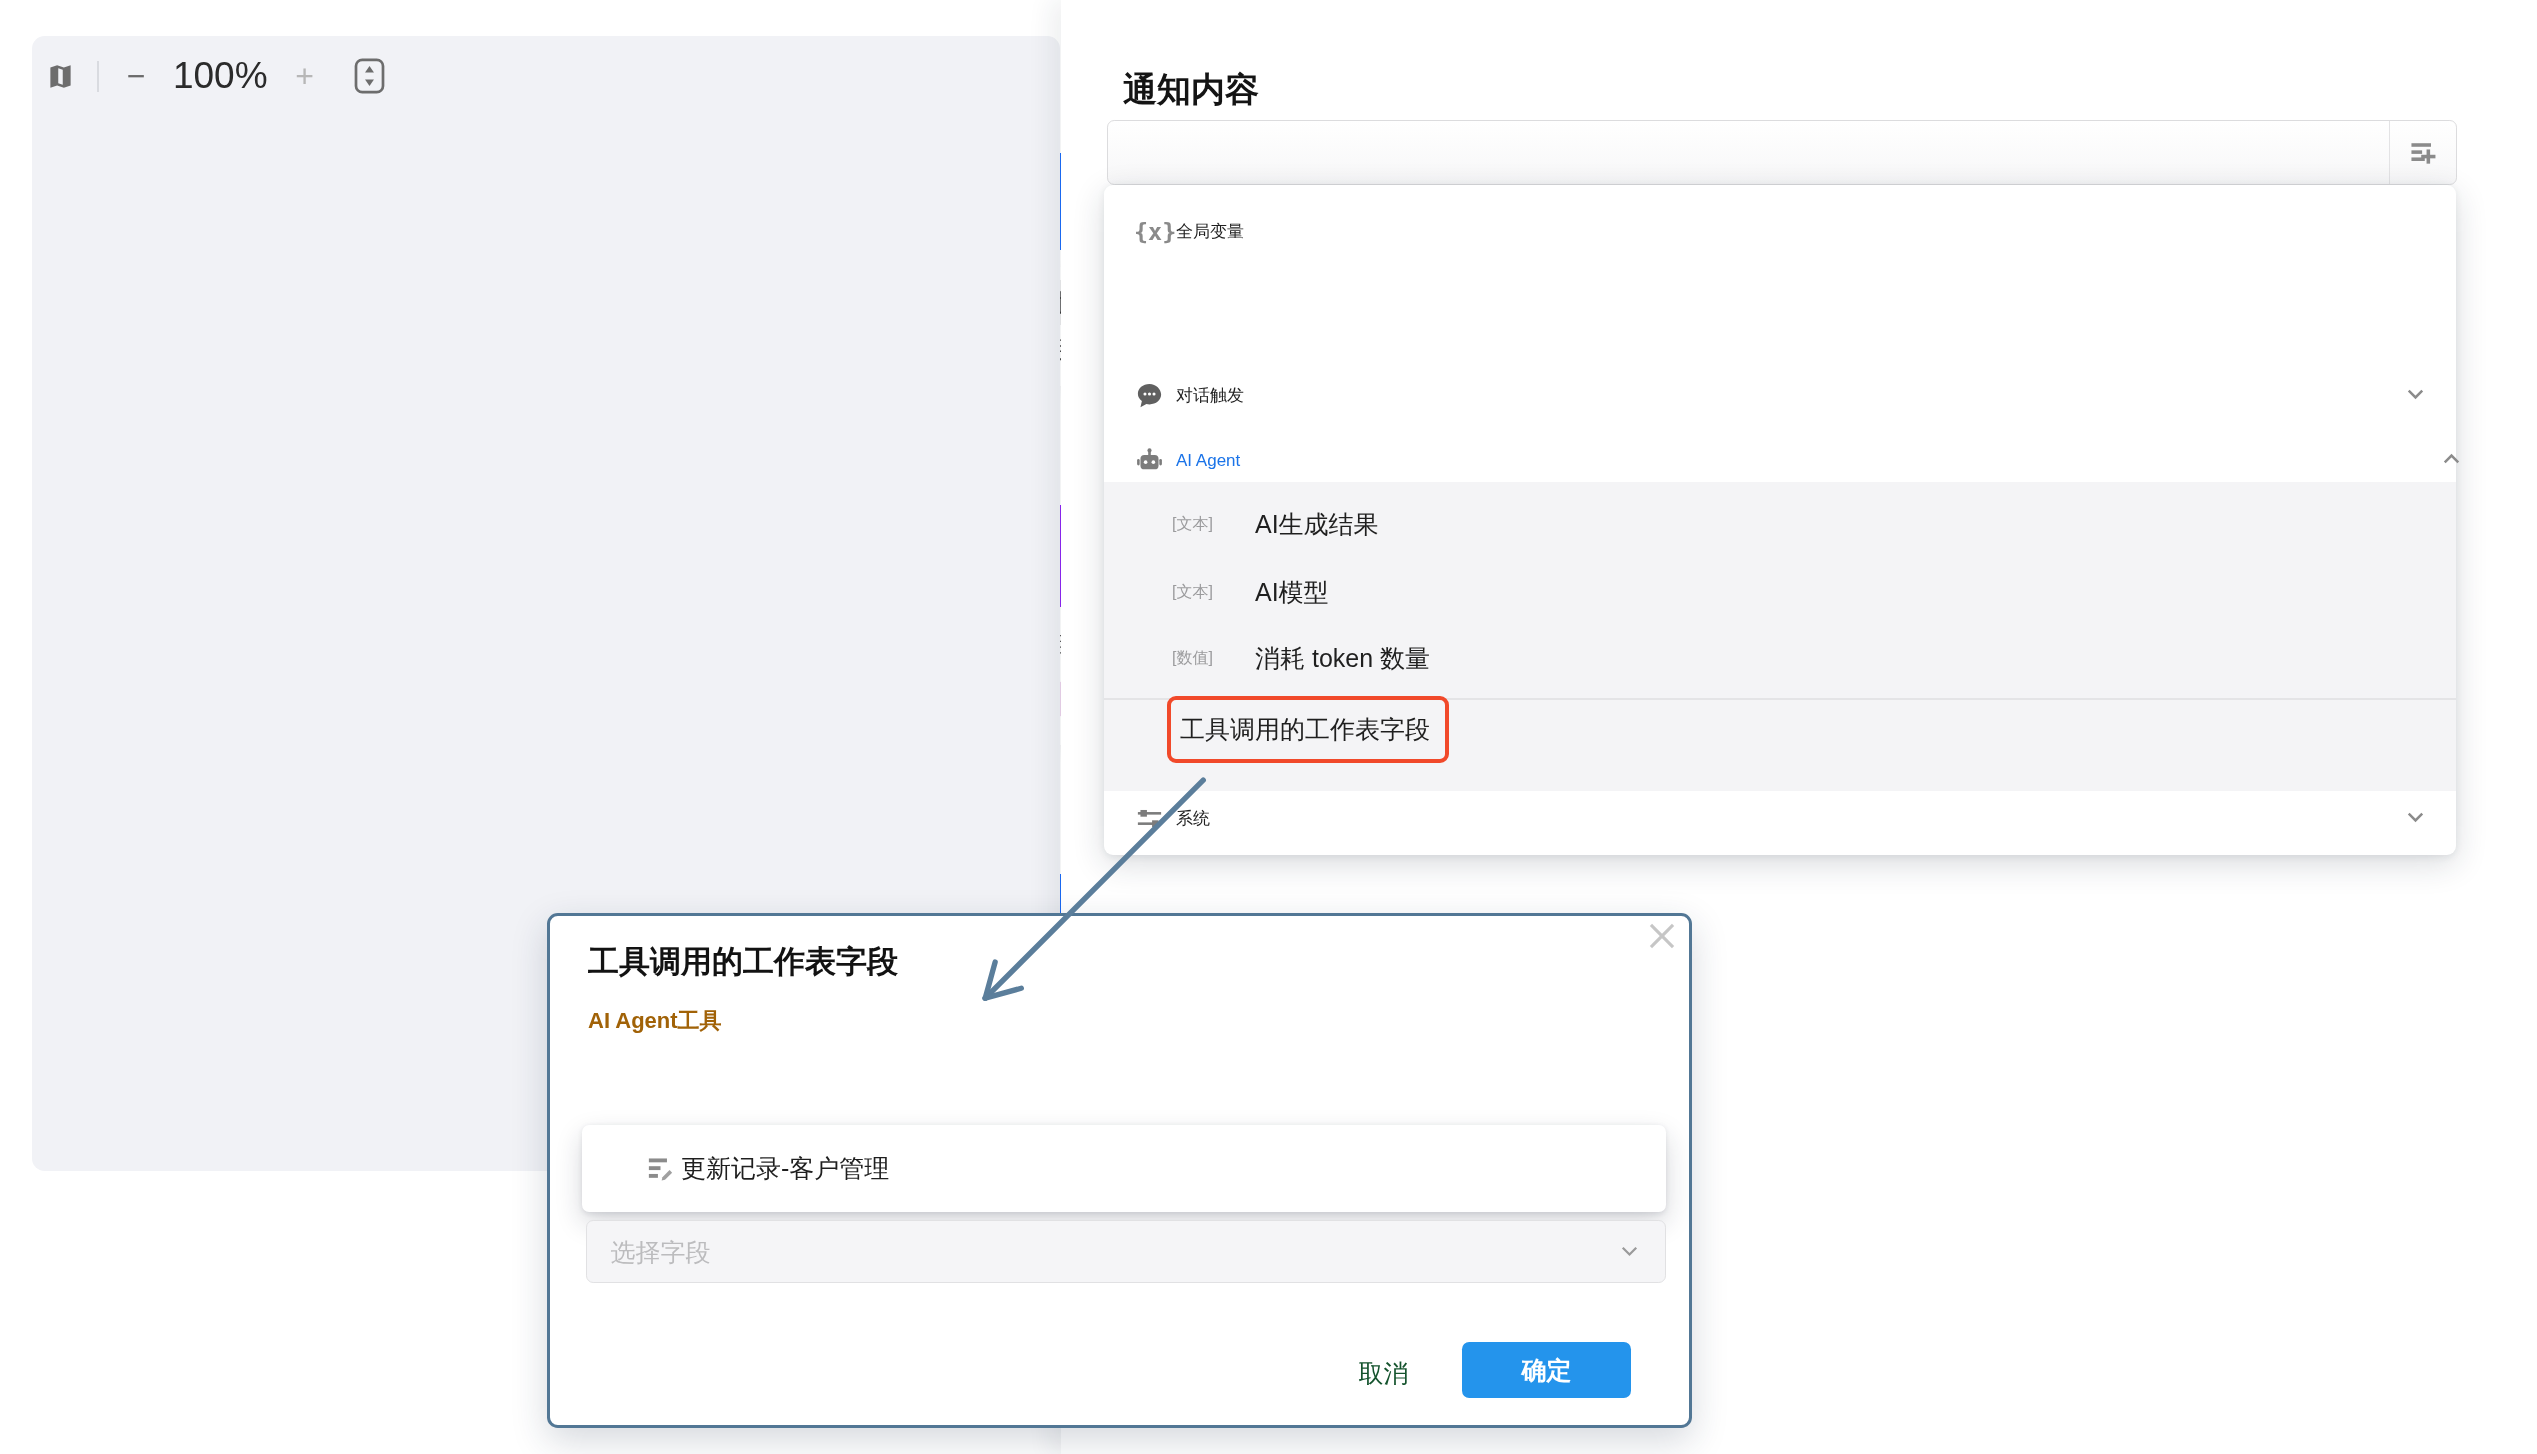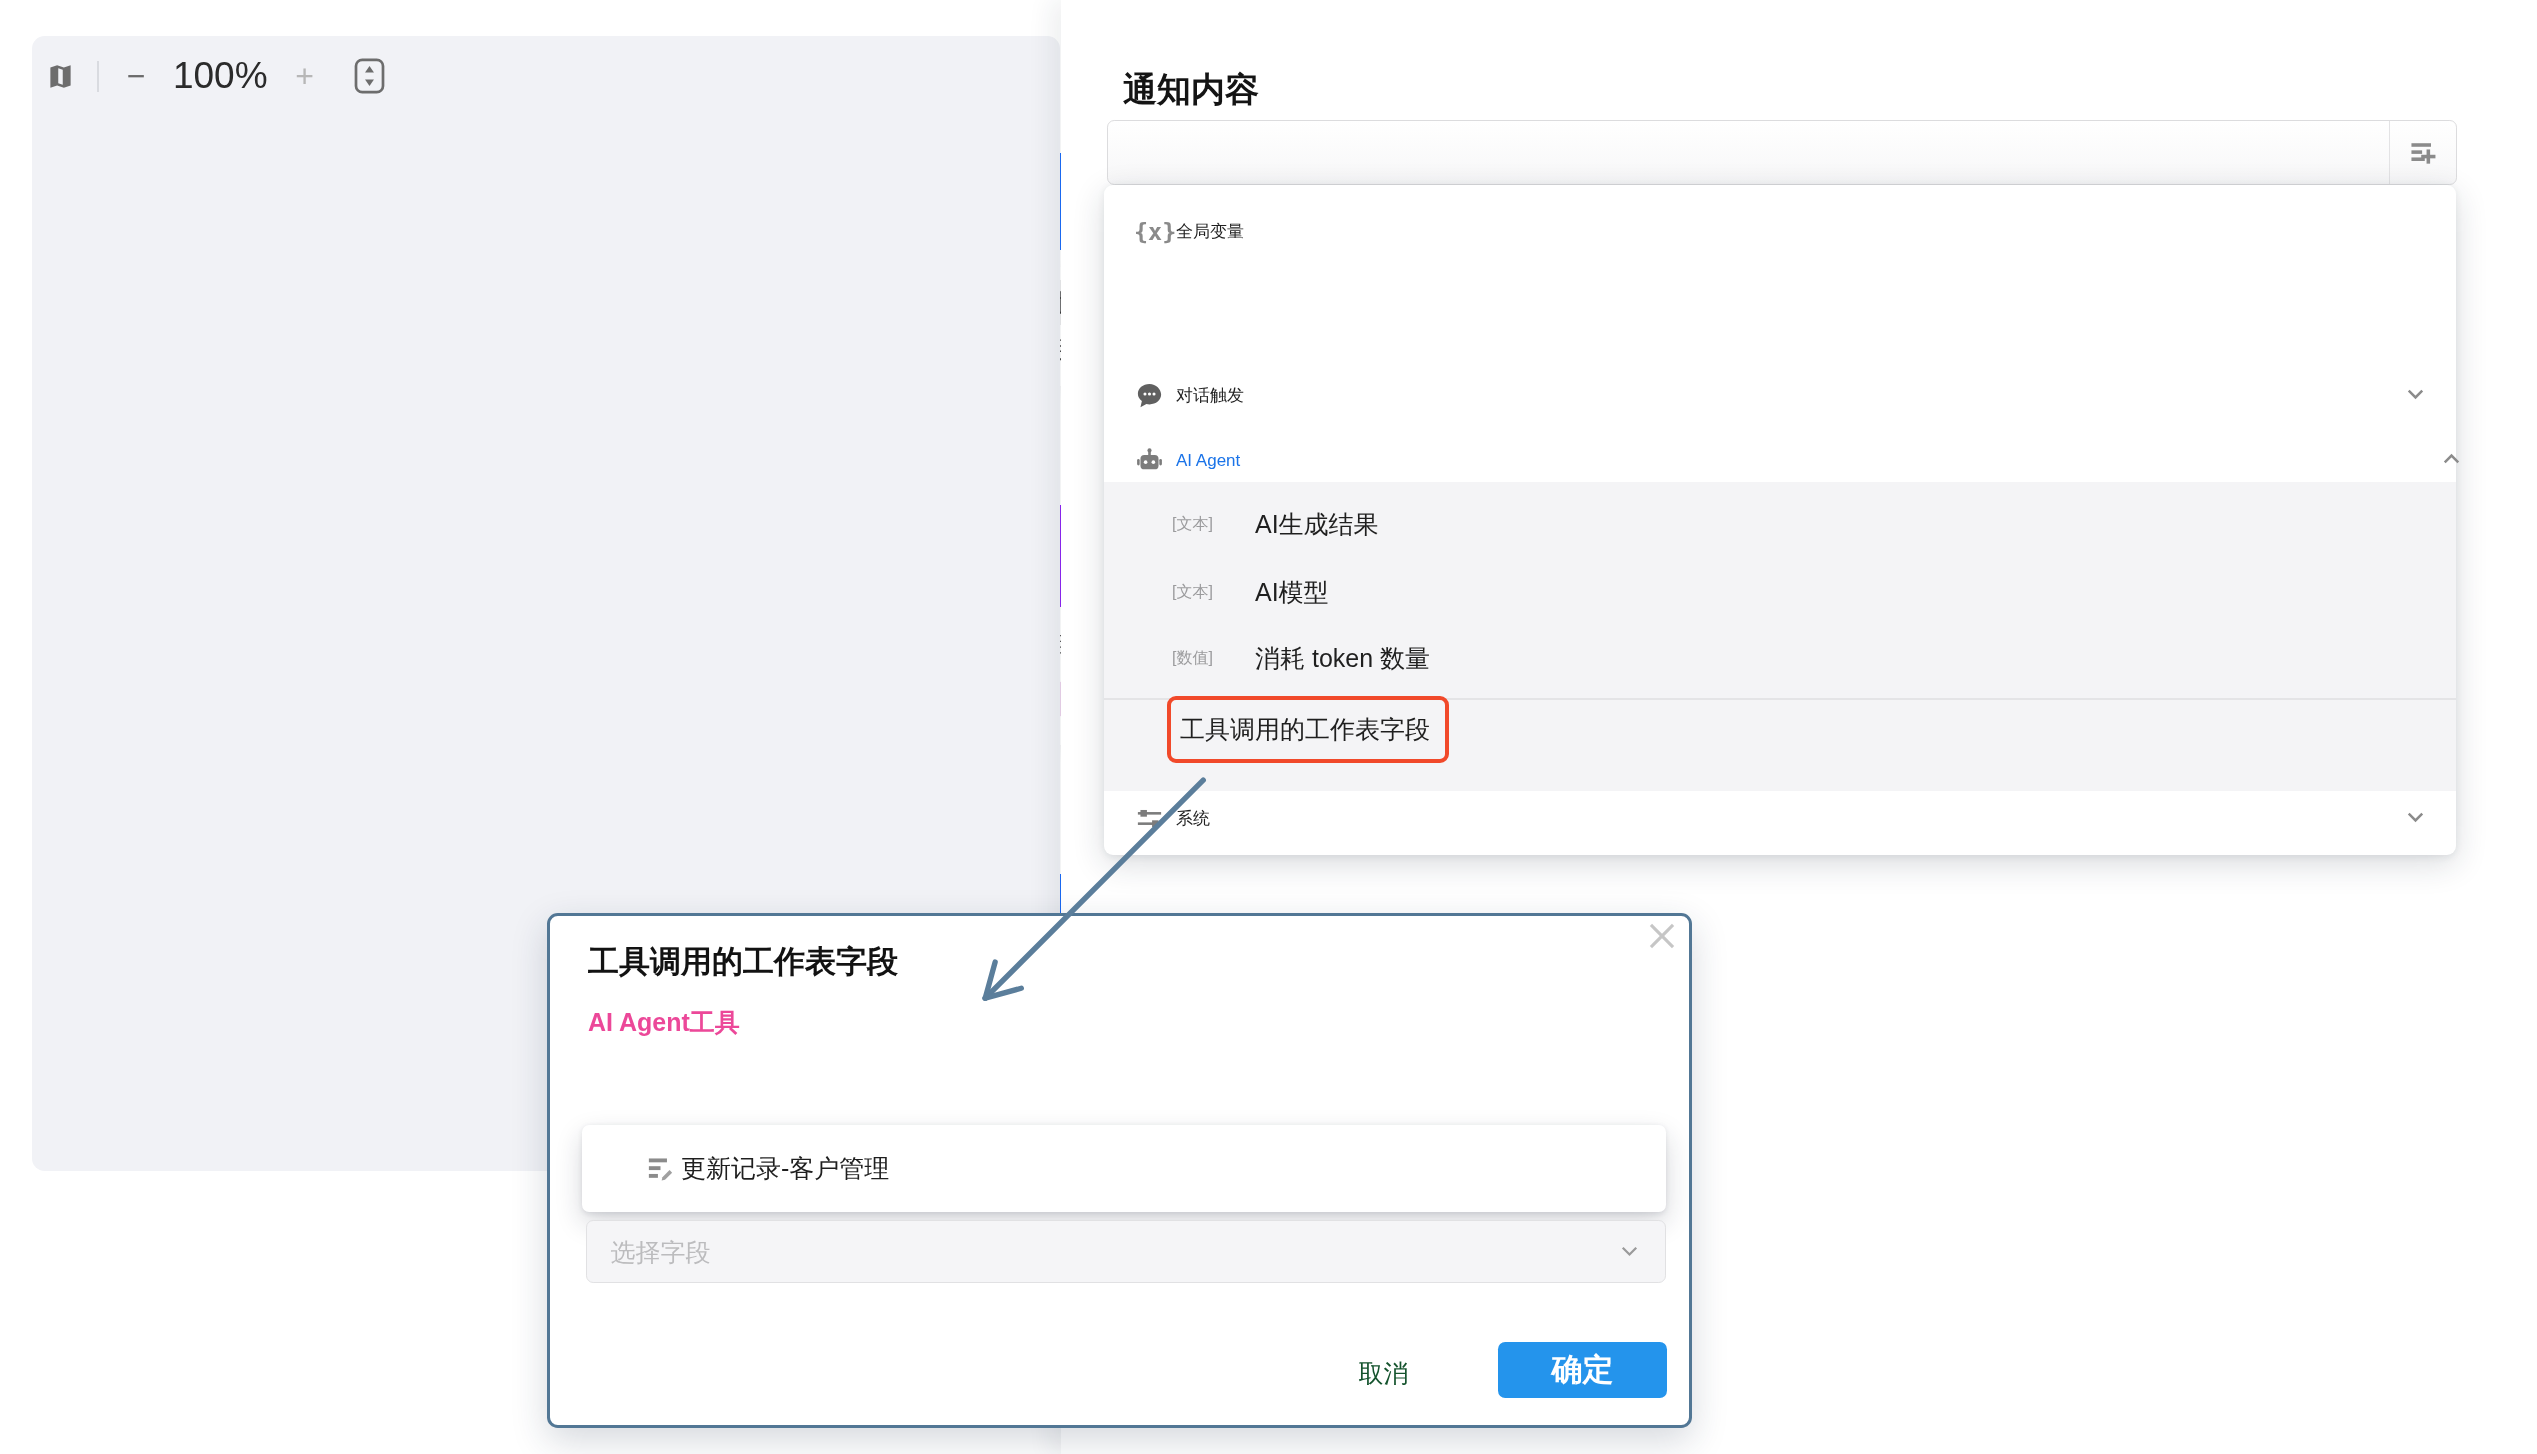--- a/index.html
+++ b/index.html
@@ -60,36 +60,36 @@
 
   
   #arrow-svg{left:0;top:0;width:2538px;height:1454px;z-index:9;pointer-events:none;}
 
   
   #modal{left:547px;top:913px;width:1145px;height:515px;background:#ffffff;border:3.6px solid #527795;
     border-radius:10.8px;z-index:6;box-sizing:border-box;box-shadow:0 12.6px 36px rgba(30,45,70,.18);}
   #modal-close{position:absolute;top:-3.6px;right:3.6px;width:47px;height:47px;display:flex;align-items:center;
     justify-content:center;cursor:pointer;}
   #modal-title{position:absolute;left:38px;top:25px;font-size:31px;font-weight:bold;color:#121212;}
-  #tool-label{position:absolute;left:38px;top:90px;font-size:25px;font-weight:bold;color:#ec4899;}
+  #tool-label{position:absolute;left:38px;top:90px;font-size:22px;font-weight:bold;color:#a16207;}
   #tool-select{position:absolute;left:36px;top:142px;width:1080px;height:63px;border:2.7px solid #1e88e5;
     border-radius:7.2px;box-sizing:border-box;background:#fff;cursor:pointer;}
   .sel-ph{position:absolute;left:23.4px;top:50%;transform:translateY(-50%);font-size:25px;color:#bcbcbe;}
   .sel-chev{position:absolute;right:21.6px;top:50%;transform:translateY(-50%);}
   #tool-menu{position:absolute;left:32px;top:209px;width:1084px;height:87px;background:#ffffff;border-radius:7.2px;
     box-shadow:0 10.8px 27px rgba(25,35,55,.18),0 1.8px 5.4px rgba(25,35,55,.10);}
   #tool-option{position:absolute;left:0;top:0;width:100%;height:100%;display:flex;align-items:center;cursor:pointer;}
   #tool-option .olabel{position:absolute;left:99px;font-size:25px;color:#1f1f1f;}
   #tool-option .oic{position:absolute;left:63px;}
   #field-select{position:absolute;left:36px;top:304px;width:1080px;height:63px;border:1.8px solid #e1e1e3;
     border-radius:7.2px;box-sizing:border-box;background:#f5f5f7;cursor:not-allowed;}
   #cancel-btn{position:absolute;left:793px;top:431px;width:81px;height:52px;font-size:25px;color:#14532d;
     display:flex;align-items:center;justify-content:center;cursor:pointer;}
-  #confirm-btn{position:absolute;left:948px;top:426px;width:169px;height:56px;background:#2494ec;border-radius:7.2px;
-    color:#ffffff;font-size:31px;font-weight:bold;display:flex;align-items:center;justify-content:center;cursor:pointer;}
+  #confirm-btn{position:absolute;left:912px;top:426px;width:169px;height:56px;background:#2494ec;border-radius:7.2px;
+    color:#ffffff;font-size:25px;font-weight:bold;display:flex;align-items:center;justify-content:center;cursor:pointer;}
 </style>
 </head>
 <body>
 
 <div id="canvas" class="abs"></div>
 
 <div id="toolbar" class="abs">
   <span class="tbtn">
     <svg width="27" height="27" viewBox="0 0 24 24">
         <path fill="#6d6d6d" d="M15 4 9 2 3 4v18l6-2 6 2 6-2V2l-6 2zm-5 0.6 4 1.3v13.5l-4-1.3V4.6z"></path>

